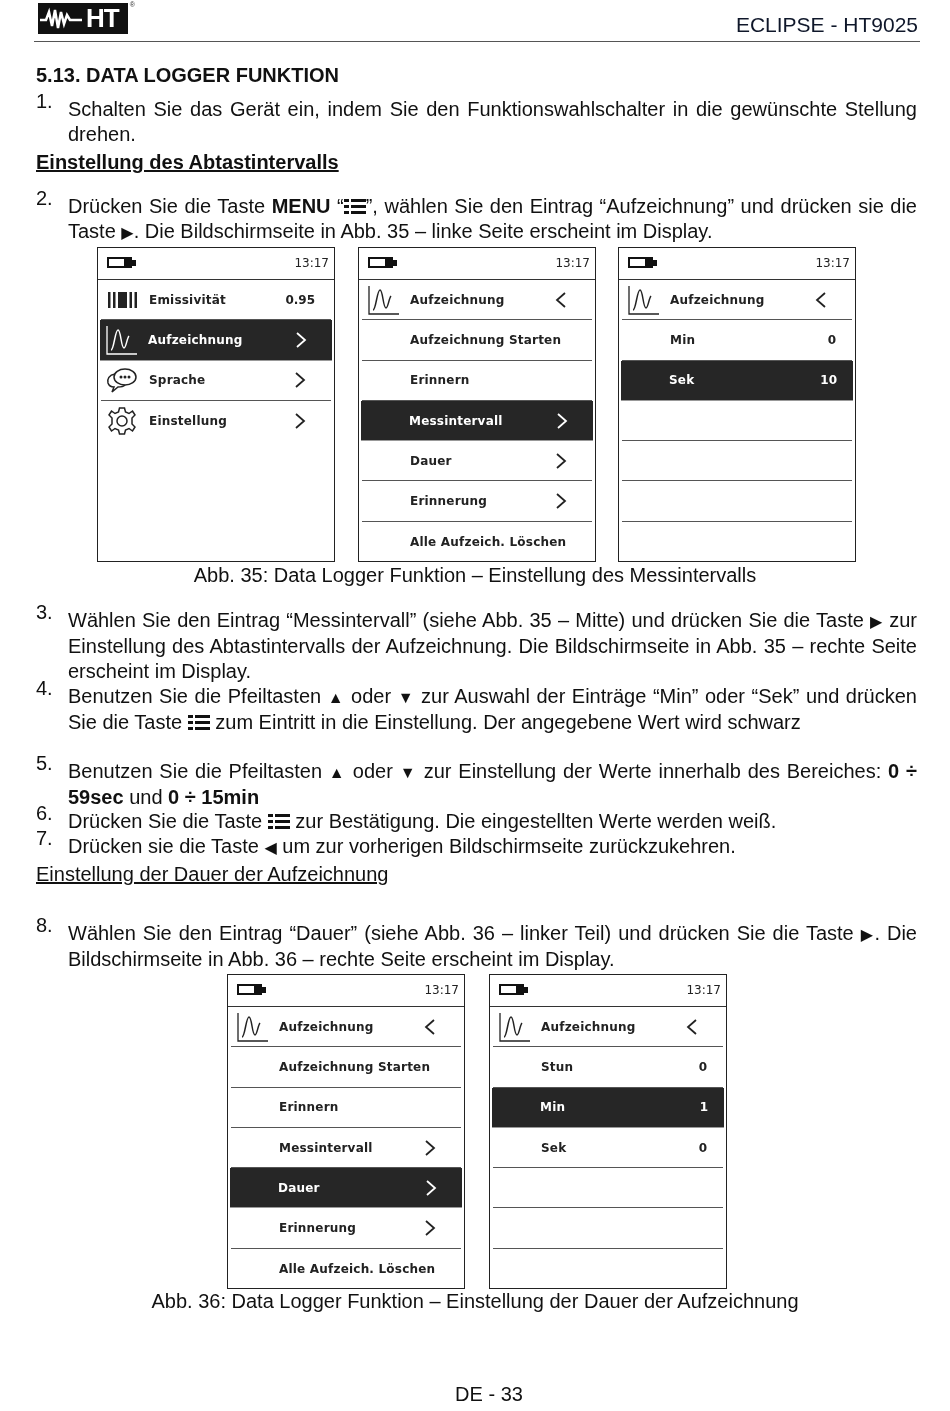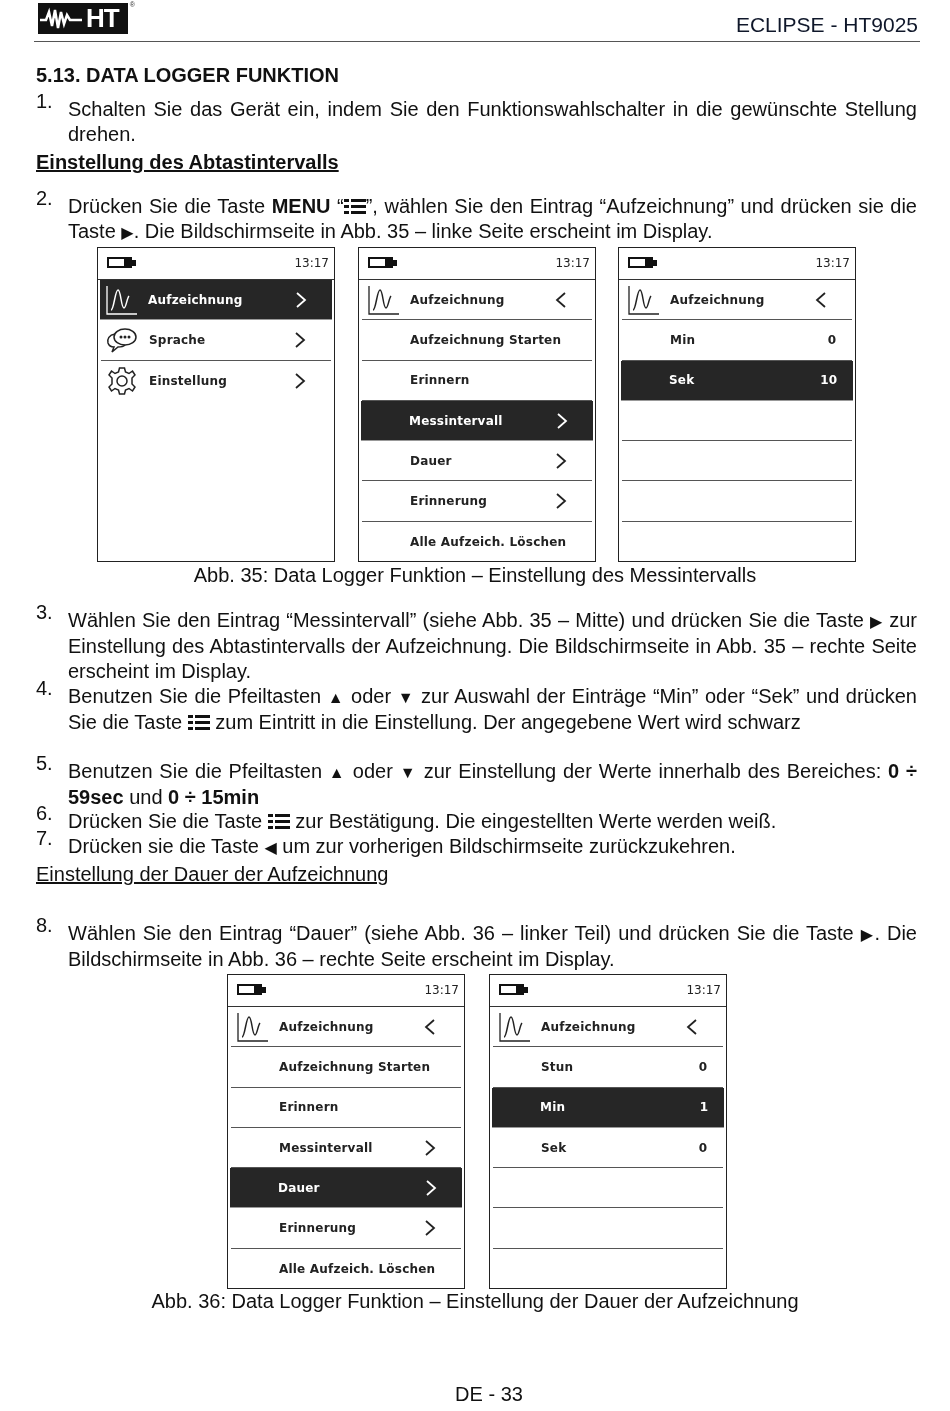--- a/index.html
+++ b/index.html
@@ -66,20 +66,31 @@
 </div>
 
 <div id="fig35-container">
     <div class="screen" style="left: 97px; top: 247px; width: 238px; height: 315px;">
       <div class="scr-top">
       <div class="battery">
           <div class="fill"></div>
         </div>
       <div class="clock">13:17</div>
     </div>
+      <div class="row">
+        <span class="ico"><svg viewBox="0 0 34 32" width="34" height="32">
+            <rect x="3" y="8" width="2.5" height="16" fill="#222"></rect>
+            <rect x="8" y="8" width="2.5" height="16" fill="#222"></rect>
+            <rect x="13" y="8" width="9" height="16" fill="#222"></rect>
+            <rect x="24.5" y="8" width="2.5" height="16" fill="#222"></rect>
+            <rect x="29.5" y="8" width="2.5" height="16" fill="#222"></rect>
+          </svg></span>
+        <span class="lbl">Emissivität</span>
+        <span class="val">0.95</span>
+      </div>
       <div class="row sel">
         <span class="ico"><svg viewBox="0 0 34 32" width="34" height="32">
             <polyline points="3,2 3,30 33,30" fill="none" stroke="#fff" stroke-width="1.3"></polyline>
             <path d="M7 26 C10 26 11 6 14 6 C17 6 17 24 20 24 C22 24 23 14 25 12" fill="none" stroke="#fff" stroke-width="1.5"></path>
           </svg></span>
         <span class="lbl">Aufzeichnung</span>
         <span class="chev"><svg viewBox="0 0 14 18" width="14" height="18">
             <polyline points="3,2 11,9 3,16" fill="none" stroke="#fff" stroke-width="1.8"></polyline>
           </svg></span>
       </div>

